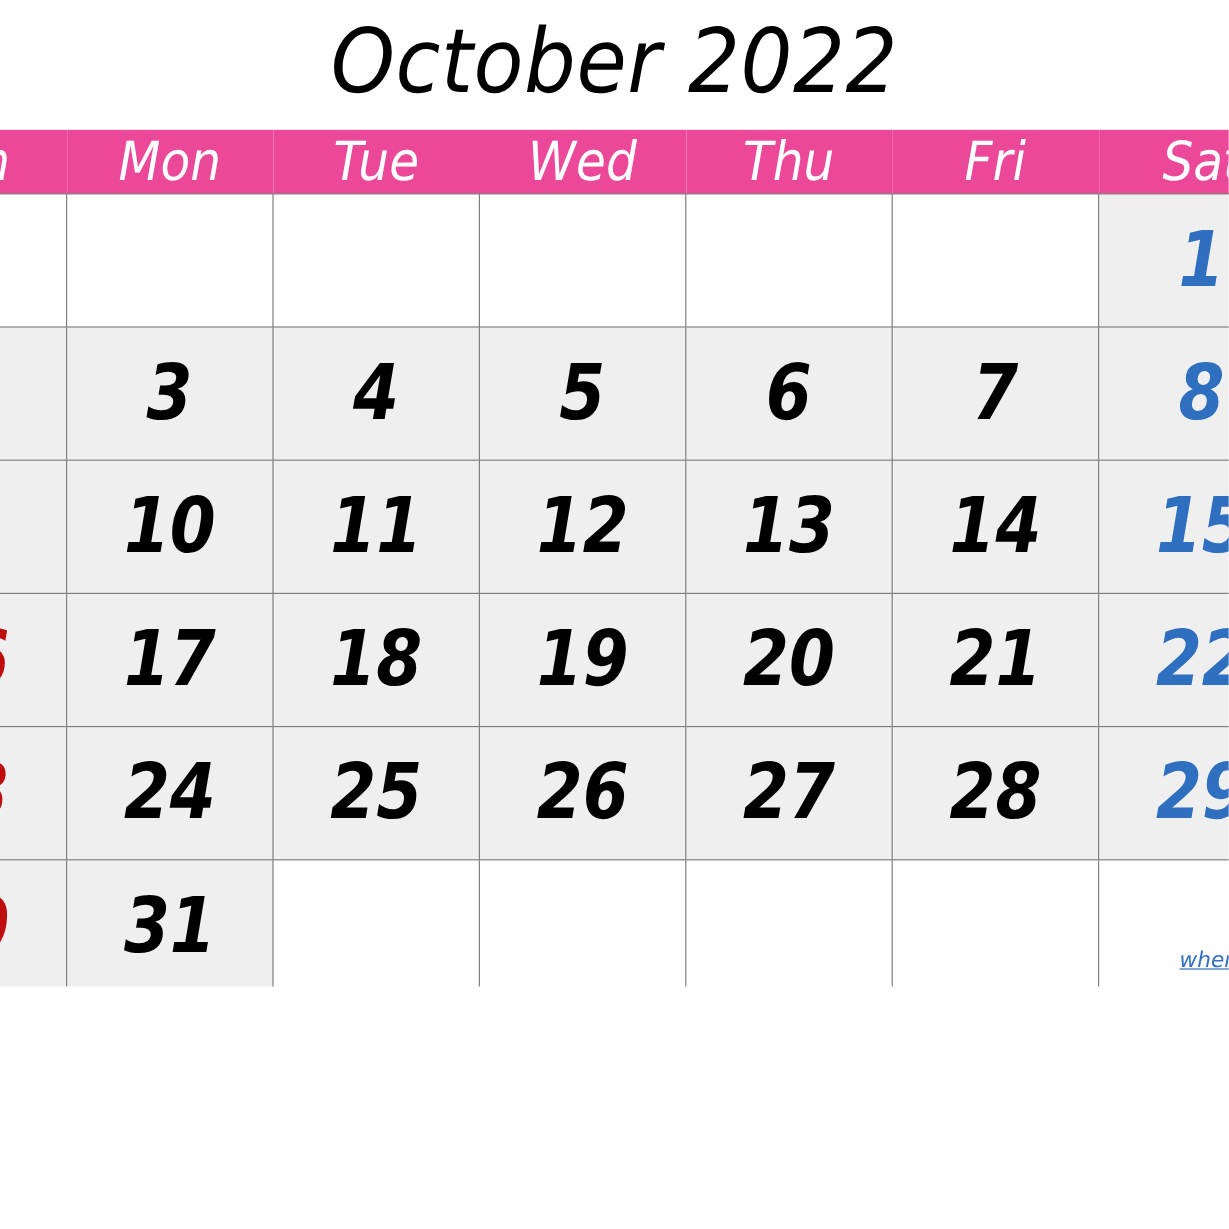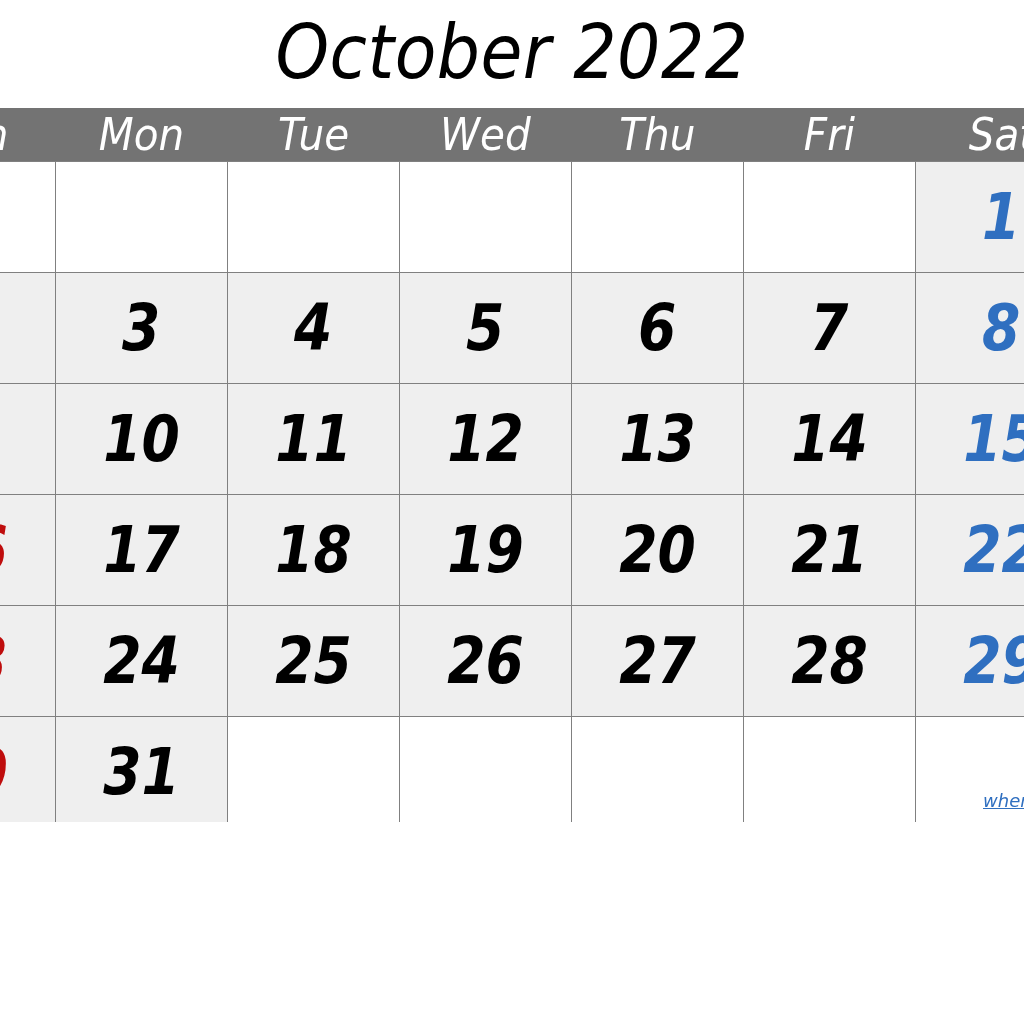--- a/index.html
+++ b/index.html
@@ -48,21 +48,21 @@
     border-collapse: collapse;
     table-layout: fixed;
     width: 1205px;
     margin: 0;
   }
 
   table.grid col { width: 172px; }
 
   thead th {
     height: 53px;
-    background: #737373;
+    background: #ec4899;
     color: #ffffff;
     font-family: "DejaVu Sans", sans-serif;
     font-style: italic;
     font-weight: 400;
     font-size: 45px;
     text-align: center;
     padding: 0;
     border: none;
     vertical-align: middle;
     line-height: 53px;

